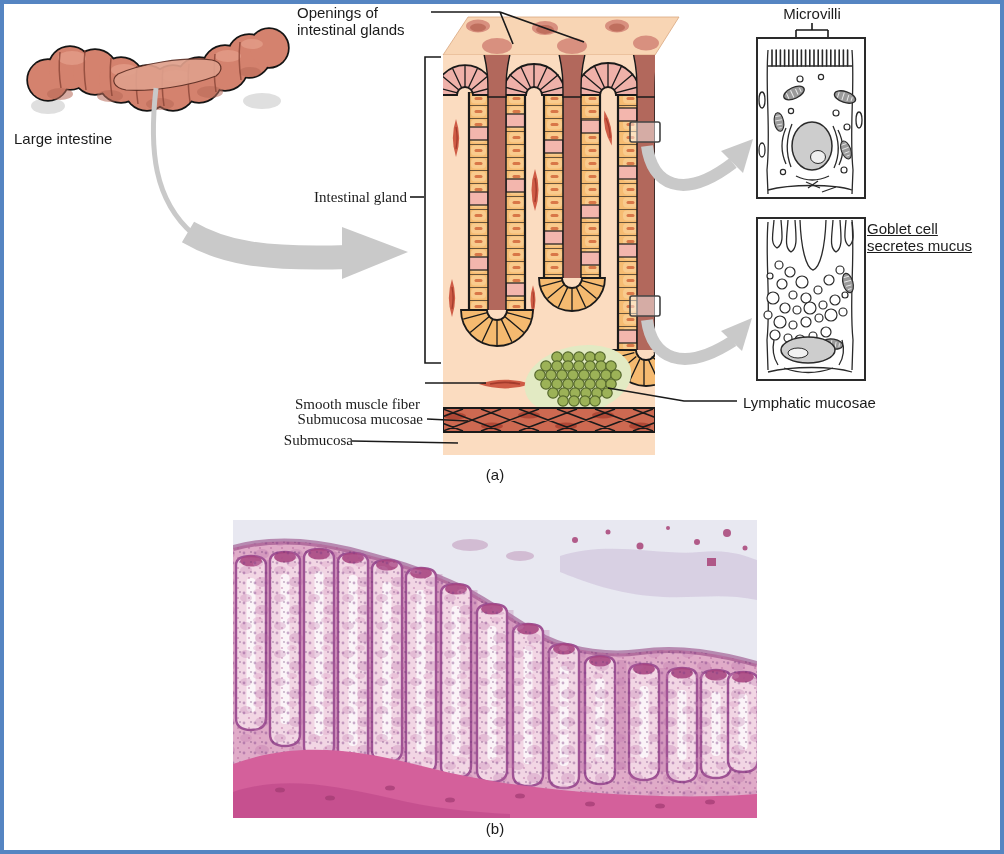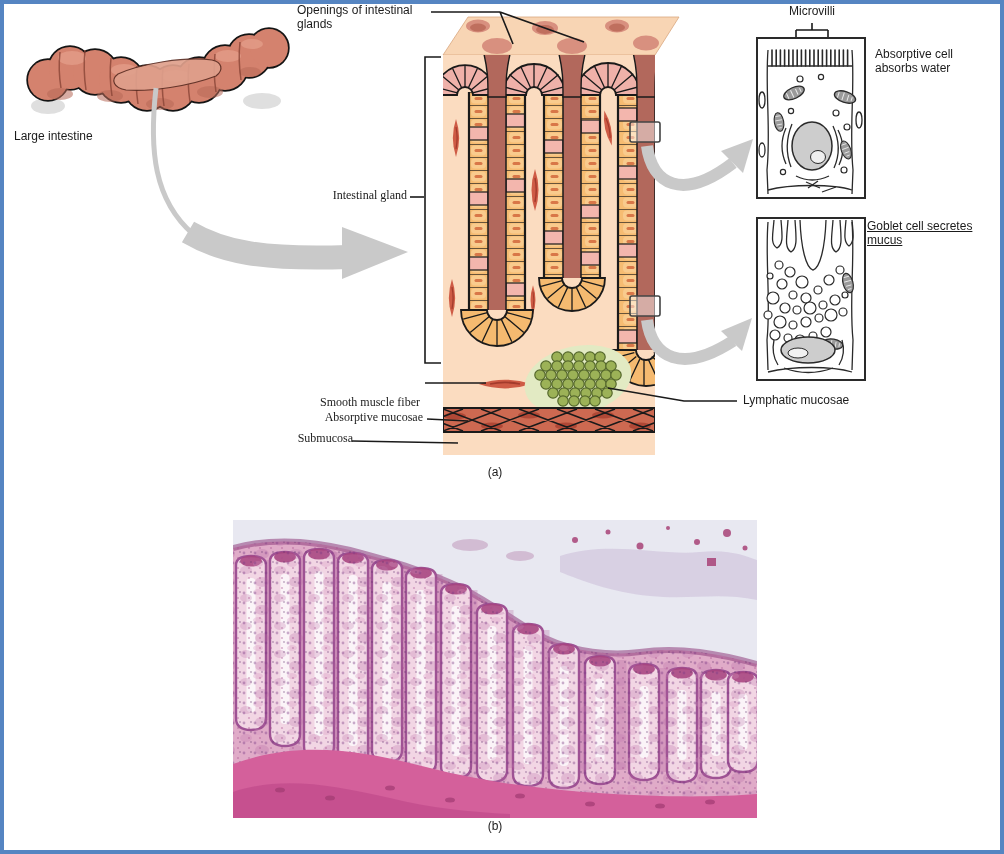--- a/index.html
+++ b/index.html
@@ -1,20 +1,20 @@
 <!DOCTYPE html>
 <html><head>
 <meta charset="utf-8">
 <style>
   html,body{margin:0;padding:0;background:#fff;}
   .stage{position:relative;width:1004px;height:854px;background:#fff;overflow:hidden;
          font-family:"Liberation Sans",sans-serif;}
   .frame{position:absolute;inset:0;border:4px solid #5585c2;pointer-events:none;z-index:10;}
   .art{position:absolute;left:0;top:0;z-index:1;}
-  .lbl{position:absolute;z-index:5;font-size:12px;line-height:1.16;color:#1b1b1b;white-space:nowrap;}
+  .lbl{position:absolute;z-index:5;font-size:15px;line-height:1.16;color:#1b1b1b;white-space:nowrap;}
   .wrap{white-space:normal;}
   .ra{text-align:right;font-family:Liberation Serif, serif;}
   .ctr{text-align:center;}
 </style>
 </head>
 <body>
 
 <div class="stage">
 <svg class="art" width="1004" height="854" viewBox="0 0 1004 854">
   <defs>
@@ -465,23 +465,22 @@
       <circle cx="745" cy="548" r="2.5"></circle>
           <rect x="707" y="558" width="9" height="8"></rect>
     </g>
   </g>
 </svg>
 
 <div class="lbl" style="left:14px;top:130px;">Large intestine</div>
 <div class="lbl wrap" style="left:297px;top:4px;width:120px;">Openings of intestinal glands</div>
 <div class="lbl ra" style="left:277px;top:189px;width:130px;">Intestinal gland</div>
 <div class="lbl ra" style="left:240px;top:375px;width:180px;margin-top:21px;">Smooth muscle fiber</div>
-<div class="lbl ra" style="left:240px;top:411px;width:183px;">Absorptive mucosae</div>
+<div class="lbl ra" style="left:240px;top:411px;width:183px;">Submucosa mucosae</div>
 <div class="lbl ra" style="left:248px;top:432px;width:105px;">Submucosa</div>
 <div class="lbl" style="left:743px;top:394px;">Lymphatic mucosae</div>
 <div class="lbl ctr" style="left:762px;top:5px;width:100px;">Microvilli</div>
-<div class="lbl wrap" style="left:875px;top:48px;width:115px;">Absorptive cell absorbs water</div>
 <div class="lbl wrap" style="left:867px;top:220px;width:115px;text-decoration:underline;">Goblet cell secretes mucus</div>
 <div class="lbl ctr" style="left:455px;top:466px;width:80px;">(a)</div>
 <div class="lbl ctr" style="left:455px;top:820px;width:80px;">(b)</div>
 
 <div class="frame"></div>
 </div>
 
 </body></html>

